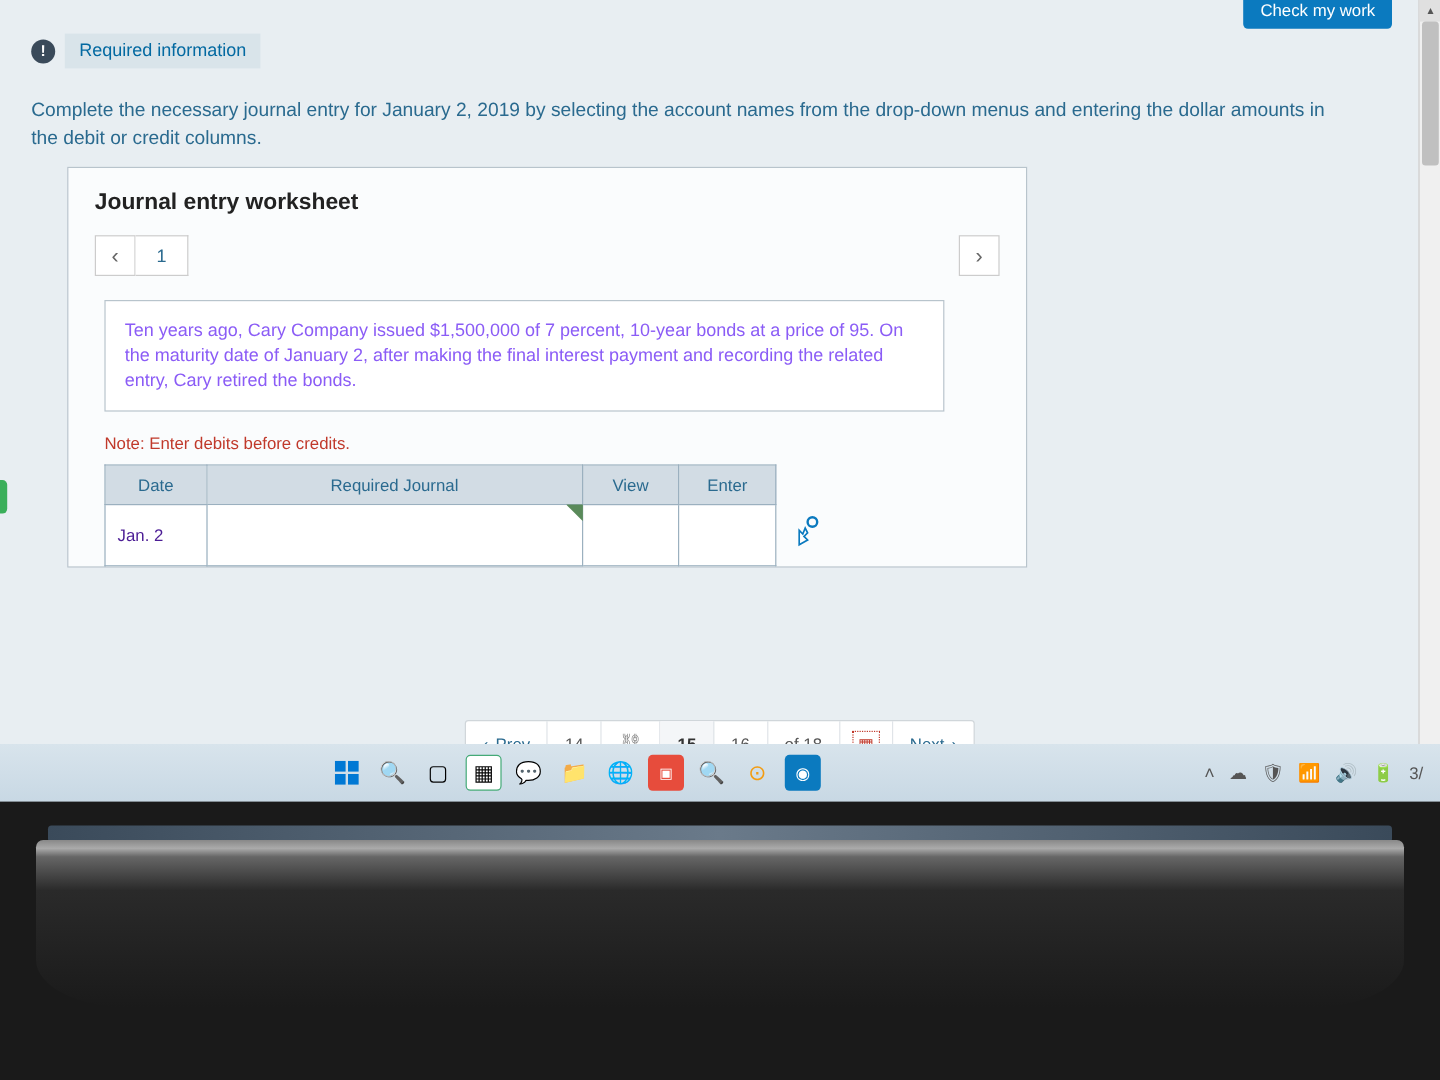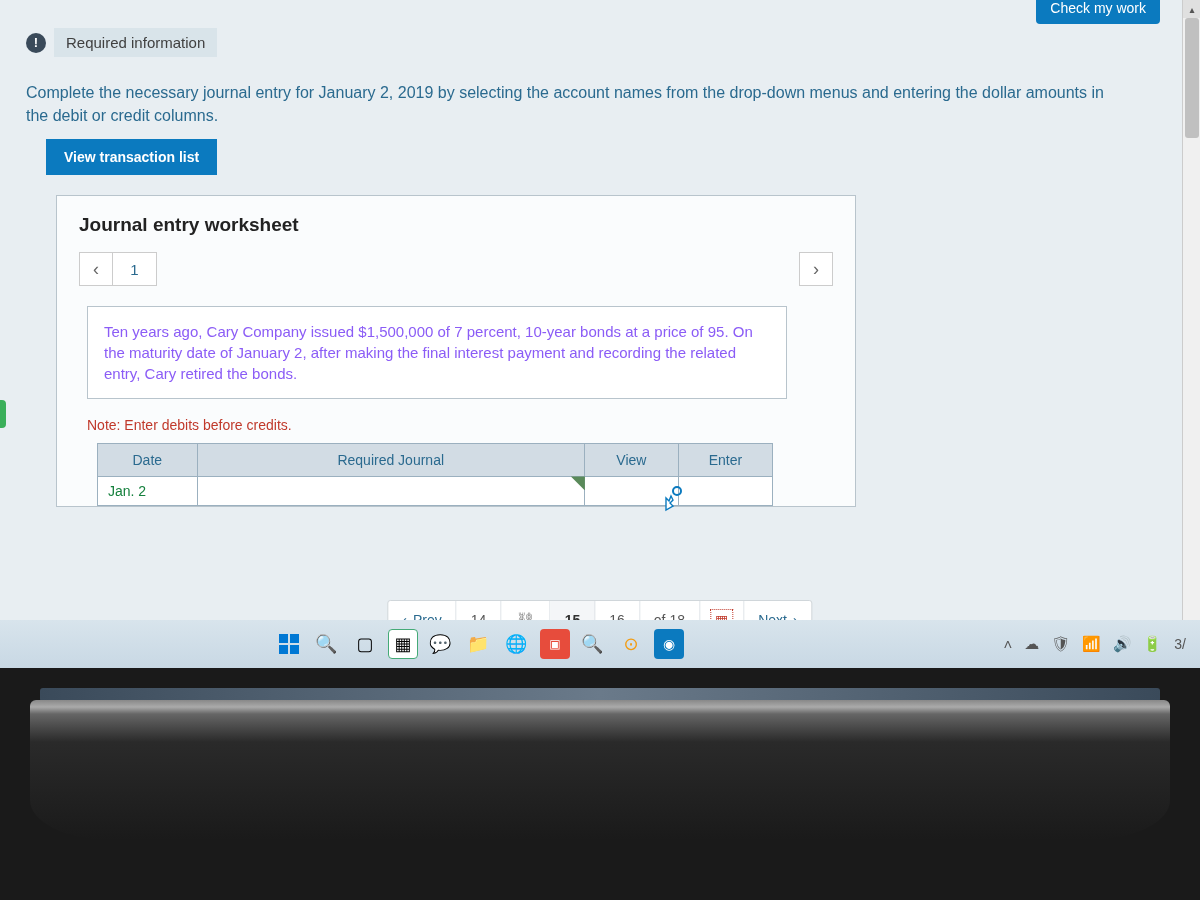--- a/index.html
+++ b/index.html
@@ -67,21 +67,21 @@
   width: 20px; height: 20px;
   border-radius: 50%;
   background: #3a4a5a;
   color: #fff;
   display: flex; align-items: center; justify-content: center;
   font-size: 13px; font-weight: bold;
 }
 .req-info-label {
   background: #d9e4ea;
   padding: 6px 12px;
-  color: #404040;
+  color: #0369a1;
   font-size: 15px;
 }
 .instructions {
   color: #2a6a8f;
   font-size: 16px;
   line-height: 1.45;
   margin-bottom: 12px;
   max-width: 1100px;
 }
 .view-trans-btn {
@@ -145,38 +145,38 @@
   margin: 0 8px 18px 8px;
   max-width: 700px;
 }
 .note-text {
   color: #c0392b;
   font-size: 14px;
   margin: 16px 8px 10px 8px;
 }
 .je-table {
   border-collapse: collapse;
-  margin: 0 18px;
-  width: 676px;
+  margin: 0 8px;
+  width: 560px;
 }
 .je-table th {
   background: #d2dce4;
   color: #2a6a8f;
   font-weight: normal;
   font-size: 14px;
   padding: 8px 10px;
   border: 1px solid #9bb0bf;
   text-align: center;
 }
 .je-table td {
   background: #fff;
   border: 1px solid #9bb0bf;
-  padding: 6px 10px;
-  font-size: 14px;
-  color: #15803d;
+  padding: 17px 10px;
+  font-size: 14px;
+  color: #4c1d95;
   height: 28px;
 }
 .col-date { width: 90px; }
 .col-journal { width: 350px; position: relative; }
 .col-debit, .col-credit { width: 85px; }
 .dropdown-handle {
   position: absolute;
   right: -1px; top: -1px;
   width: 14px; height: 14px;
   background: #5a8a5a;
@@ -278,21 +278,20 @@
   <div class="left-tab"></div>
 
   <div class="content">
     <div class="req-info">
       <div class="exclaim-icon">!</div>
       <div class="req-info-label">Required information</div>
     </div>
 
     <p class="instructions">Complete the necessary journal entry for January 2, 2019 by selecting the account names from the drop-down menus and entering the dollar amounts in the debit or credit columns.</p>
 
-    <button class="view-trans-btn">View transaction list</button>
 
     <div class="worksheet-panel">
       <div class="worksheet-title">Journal entry worksheet</div>
 
       <div class="worksheet-nav">
         <div class="nav-chevron">‹</div>
         <div class="nav-page">1</div>
         <div class="nav-chevron nav-right">›</div>
       </div>
 

